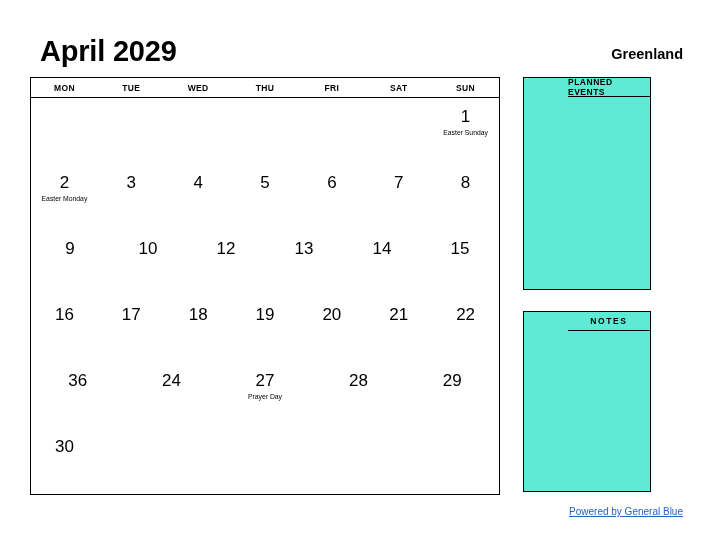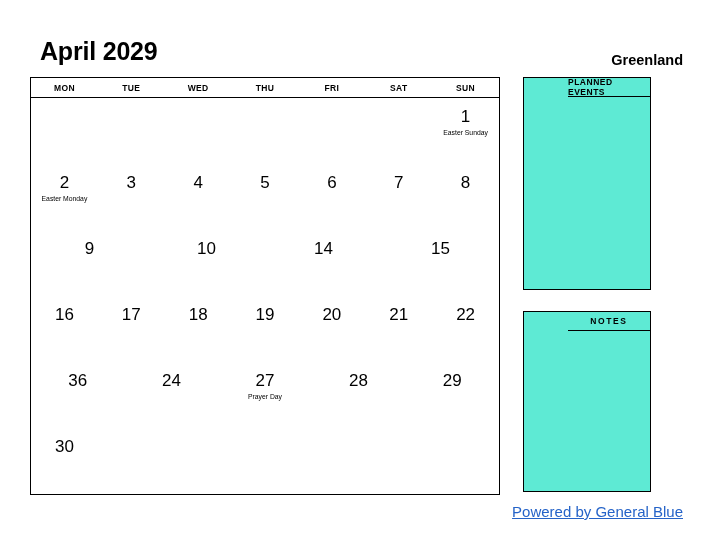--- a/index.html
+++ b/index.html
@@ -14,35 +14,34 @@
     font-family: "Liberation Sans", sans-serif;
     color: #000000;
     overflow: hidden;
   }
 
   
   #page-title {
     position: absolute;
     left: 40px;
     top: 36px;
-    font-size: 25px;
+    font-size: 29px;
     font-weight: bold;
     letter-spacing: -0.2px;
     line-height: 30px;
     white-space: nowrap;
   }
   #region-label {
     position: absolute;
     right: 29px;
     top: 45px;
     font-size: 14.5px;
     font-weight: bold;
     line-height: 18px;
     white-space: nowrap;
-    margin-top: 6px;
   }
 
   
   #calendar {
     position: absolute;
     left: 30px;
     top: 77px;
     width: 470px;
     height: 418px;
     border: 1px solid #000000;
@@ -131,21 +130,21 @@
   .panel-body {
     flex: 1 1 auto;
     min-height: 0;
   }
 
   
   #footer-link {
     position: absolute;
     right: 29px;
     top: 506px;
-    font-size: 15px;
+    font-size: 10px;
     line-height: 12px;
     color: #2563c8;
     text-decoration: underline;
     white-space: nowrap;
     cursor: pointer;
     padding-left: 12px;
   }
 </style>
 </head>
 <body>
@@ -230,20 +229,28 @@
     <div class="week-row">
       <div class="day-cell">
           <span class="day-num">9</span>
           <span class="day-event"></span>
         </div>
       <div class="day-cell">
           <span class="day-num">10</span>
           <span class="day-event"></span>
         </div>
       <div class="day-cell">
+          <span class="day-num">12</span>
+          <span class="day-event"></span>
+        </div>
+      <div class="day-cell">
+          <span class="day-num">13</span>
+          <span class="day-event"></span>
+        </div>
+      <div class="day-cell">
           <span class="day-num">14</span>
           <span class="day-event"></span>
         </div>
       <div class="day-cell">
           <span class="day-num">15</span>
           <span class="day-event"></span>
         </div>
     </div>
 
     <div class="week-row">

